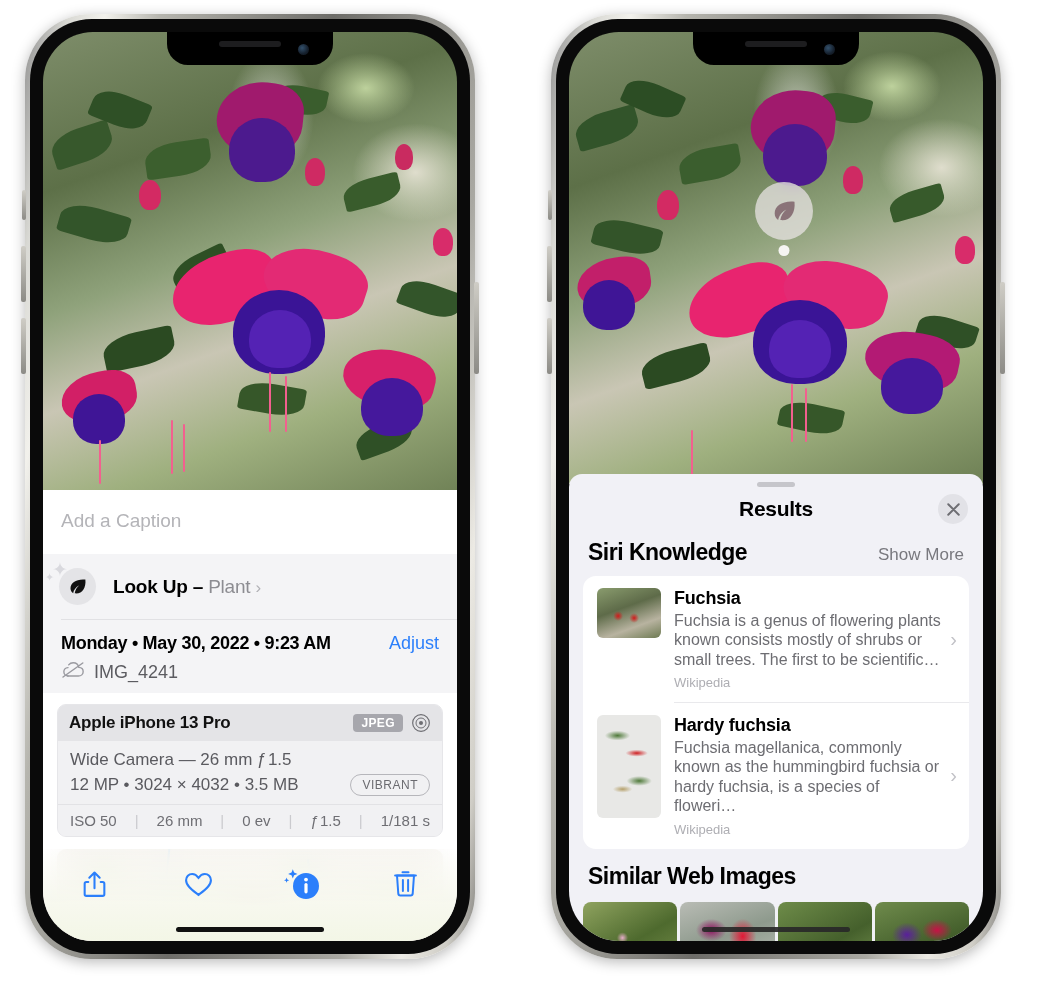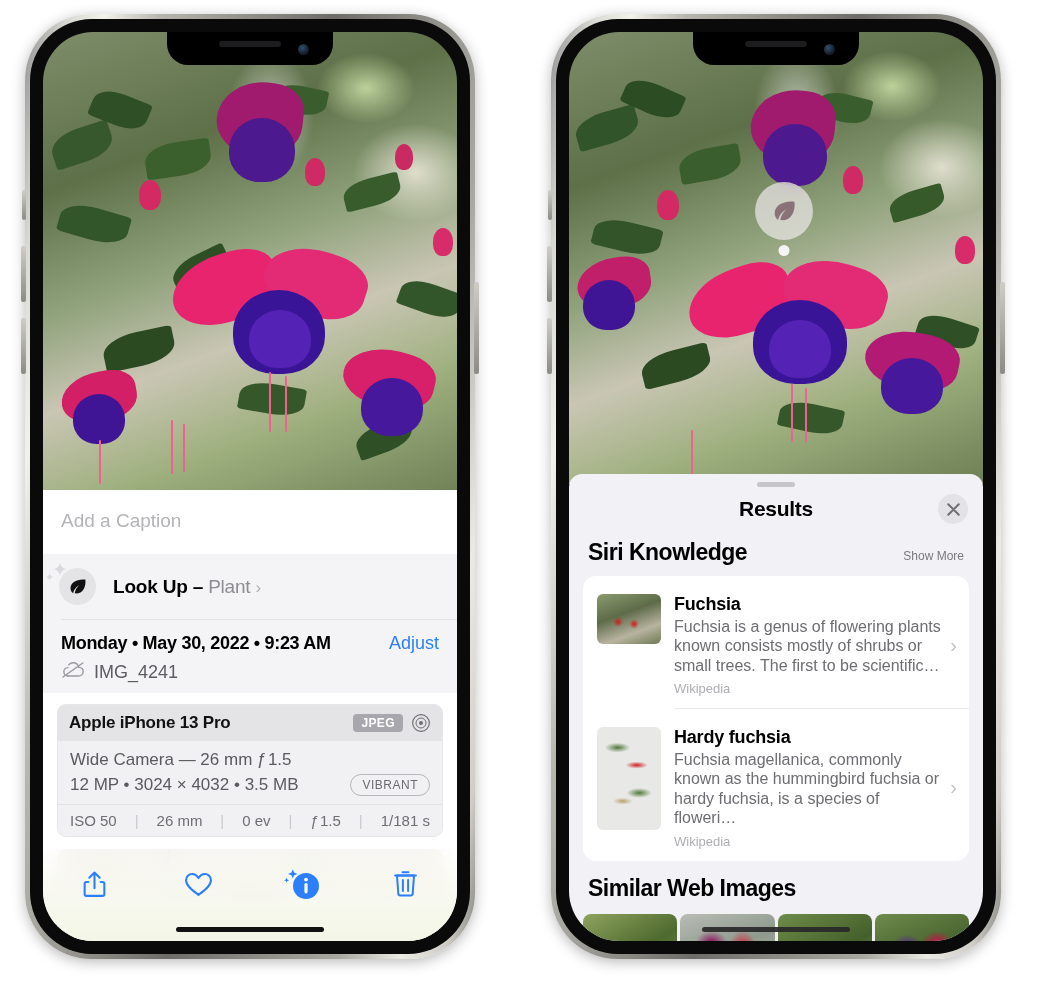--- a/index.html
+++ b/index.html
@@ -208,26 +208,26 @@
   .close-btn {
     position: absolute; right: 15px; top: 50%; transform: translateY(-50%);
     width: 30px; height: 30px; border-radius: 50%; background: #e2e2e7;
     display: flex; align-items: center; justify-content: center;
   }
   .section-head {
     display: flex; align-items: baseline; justify-content: space-between;
     padding: 8px 19px 10px;
   }
   .section-title { font-size: 23px; font-weight: 700; color: #000; letter-spacing: -.5px; }
-  .show-more { font-size: 12px; color: #78787e; }
+  .show-more { font-size: 17px; color: #78787e; }
 
   .knowledge-card {
     margin: 0 14px; background: #fff; border-radius: 13px; overflow: hidden;
   }
-  .k-item { display: flex; align-items: flex-start; padding: 12px 12px 12px 14px; margin-top: 6px; }
+  .k-item { display: flex; align-items: flex-start; padding: 12px 12px 12px 14px; }
   .k-thumb {
     width: 64px; flex: 0 0 64px; border-radius: 6px; overflow: hidden;
     margin-right: 13px;
   }
   .k-thumb.h1 { height: 50px; }
   .k-thumb.h2 { height: 103px; }
   .thumb-a {
     width: 100%; height: 100%;
     background:
       radial-gradient(circle 7px at 33% 56%, #d11a1a, transparent 70%),

